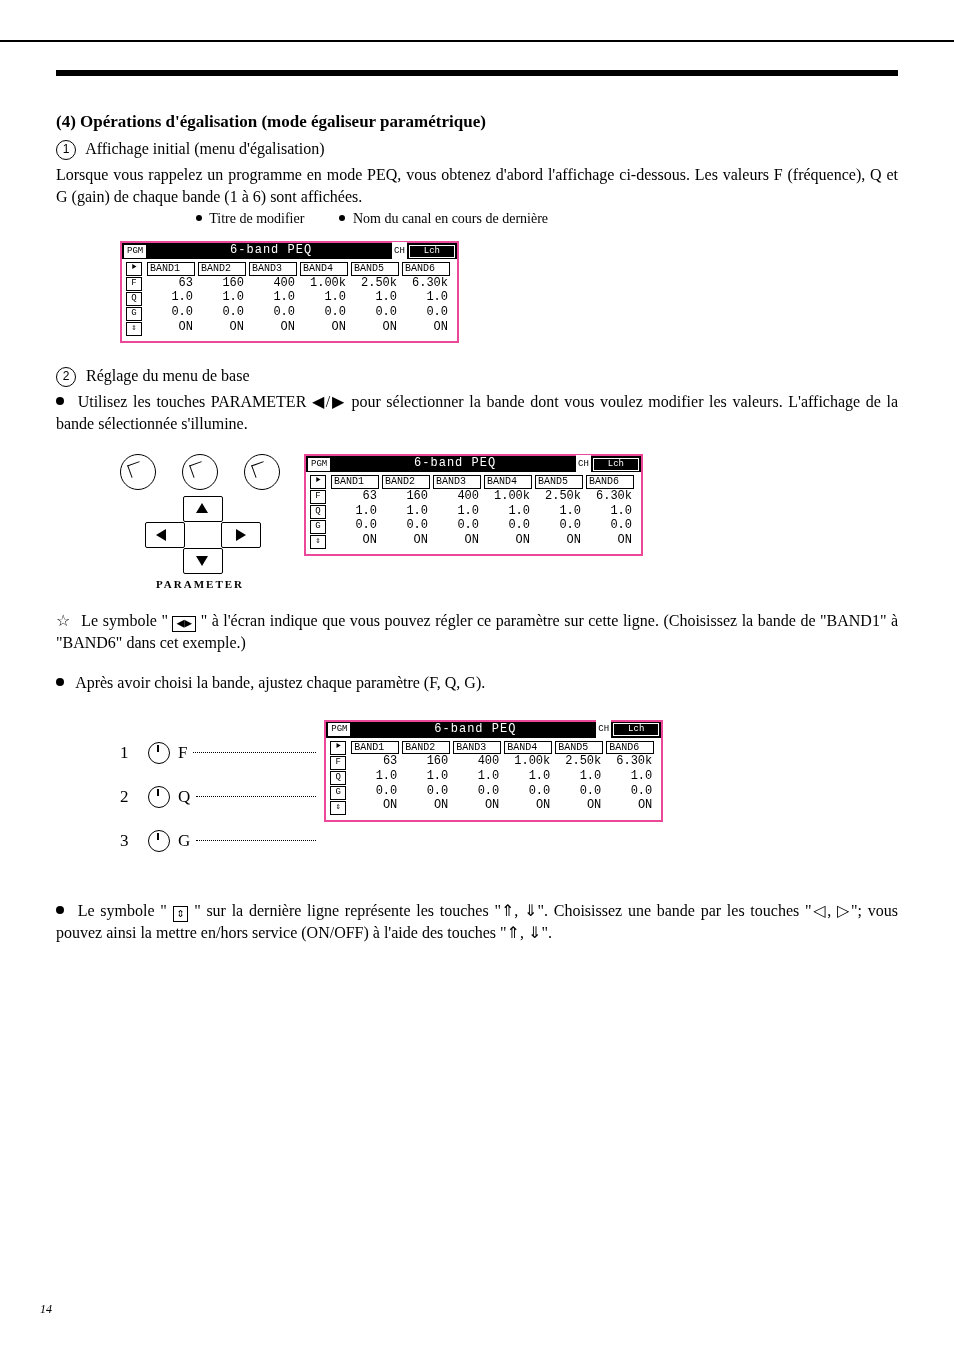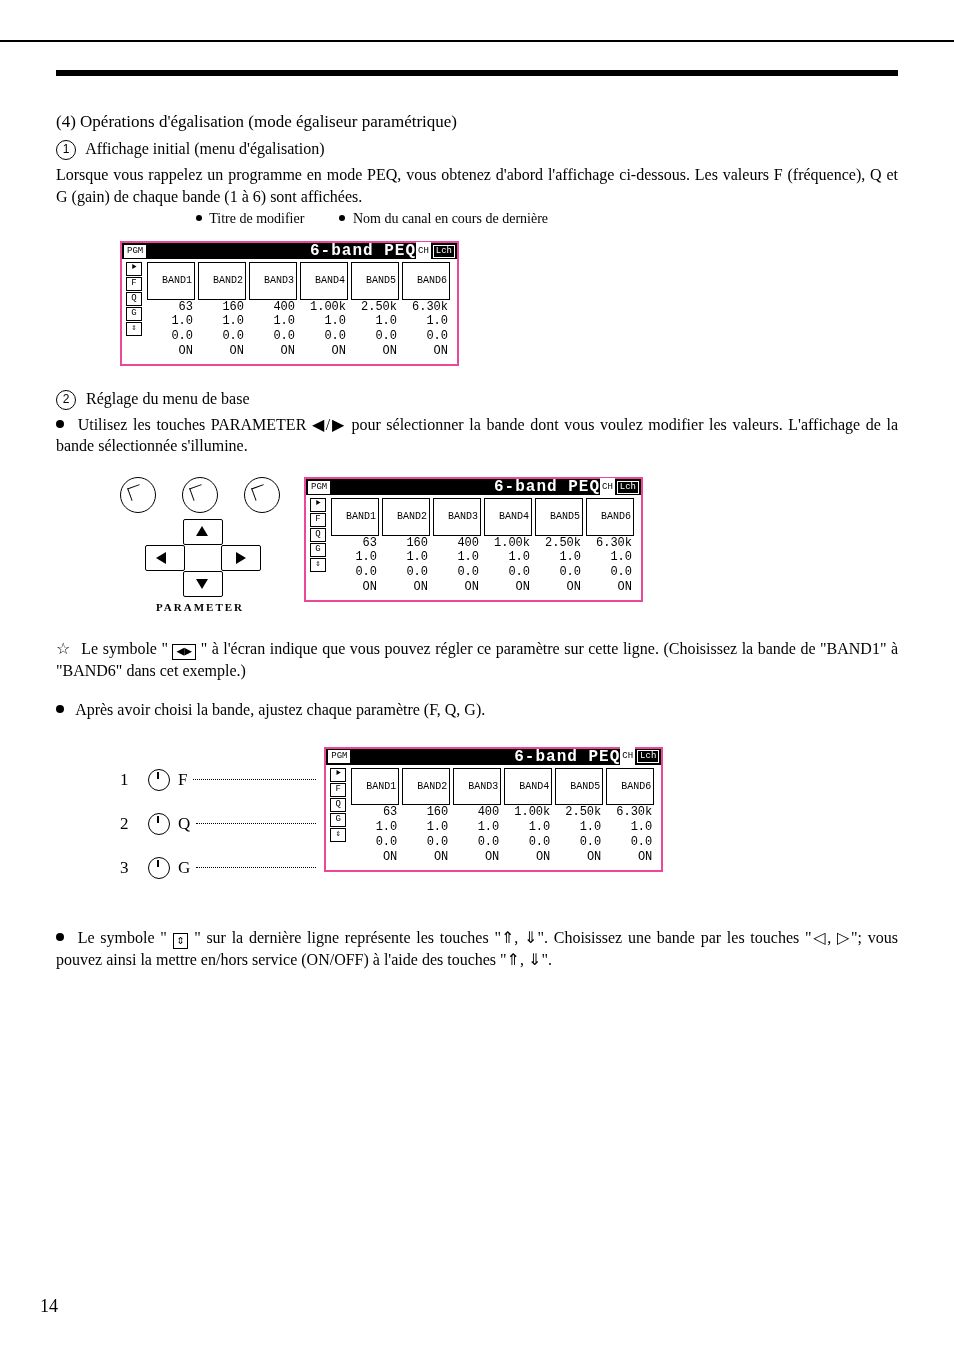--- a/index.html
+++ b/index.html
@@ -1,37 +1,37 @@
 <!DOCTYPE html>
 <html><head>
 <meta charset="utf-8">
 <style>
   html,body{margin:0;padding:0;background:#fff;color:#000;font-family:"Times New Roman",Times,serif}
   .page{width:954px;min-height:1351px;position:relative;box-sizing:border-box;padding:40px 56px 48px 56px}
   .thick-rule{height:6px;background:#000;margin:28px 0 36px 0}
   .thin-rule{height:2px;background:#000;margin-top:24px}
-  .section-title{font-size:17px;font-weight:normal;margin:0 0 6px 0}
+  .section-title{font-size:17px;font-weight:bold;margin:0 0 6px 0}
   .sub-indent{margin-left:36px}
   .sub-indent2{margin-left:64px}
   .body-text{font-size:16px;line-height:1.35;text-align:justify}
   .circled{display:inline-block;width:18px;height:18px;line-height:16px;border:1.2px solid #000;border-radius:50%;text-align:center;font-size:12px;vertical-align:1px;margin-right:6px;font-family:Arial,sans-serif}
   .bullet{display:inline-block;width:8px;height:8px;background:#000;border-radius:50%;vertical-align:2px;margin-right:8px}
   .star{font-family:Arial,sans-serif;margin-right:6px}
   .lcd-block{margin:16px 0 16px 64px}
   .lcd{display:inline-block;border:2px solid #ec4899;padding:0;font-family:"Courier New",monospace;font-size:13px;line-height:1.15;background:#fff}
   .lcd-header{display:flex;align-items:center;background:#000;color:#fff;height:16px;padding:0 2px}
   .lcd-header .pgm{background:#fff;color:#000;border:1px solid #fff;font-size:9px;padding:0 2px;margin-right:4px;display:inline-block;line-height:11px}
-  .lcd-header .title{flex:1;text-align:right;font-weight:bold;font-size:16px;letter-spacing:1px}
+  .lcd-header .title{flex:1;text-align:center;font-weight:normal;font-size:12px;letter-spacing:1px}
   .lcd-header .ch{background:#fff;color:#000;font-size:9px;padding:4px 2px;margin-right:2px;line-height:11px}
-  .lcd-header .chval{background:#000;color:#fff;border:1px solid #fff;font-size:9px;padding:0 2px;line-height:11px}
+  .lcd-header .chval{background:#000;color:#fff;border:1px solid #fff;font-size:9px;padding:0 14px;line-height:11px}
   .lcd-body{padding:2px 4px 4px 4px}
   .lcd-table{display:table;border-collapse:separate;border-spacing:3px 1px}
   .lcd-row{display:table-row}
   .lcd-cell{display:table-cell;text-align:right;min-width:42px;font-size:12px;padding:0 2px}
-  .lcd-head-cell{display:table-cell;text-align:right;font-size:10px;border:1px solid #000;padding:12px 2px;min-width:42px;letter-spacing:0}
+  .lcd-head-cell{display:table-cell;text-align:left;font-size:10px;border:1px solid #000;padding:0 2px;min-width:42px;letter-spacing:0}
   .lcd-side-labels{display:inline-block;vertical-align:top;font-size:9px;margin-right:2px;line-height:13px}
   .lcd-side-labels div{border:1px solid #000;width:14px;height:12px;margin:1px 0;text-align:center;line-height:11px}
   .lcd-inner-wrap{display:flex;align-items:flex-start}
   .callout-row{font-size:14px;margin-left:140px;margin-bottom:-2px}
   .callout-row .bullet{width:6px;height:6px;vertical-align:2px;margin-right:4px}
   .callout-row .sep{display:inline-block;width:28px}
   .param-fig{display:inline-block;vertical-align:top;margin:16px 24px 0 64px}
   .pad{width:160px;position:relative;font-size:10px}
   .knob-row{display:flex;justify-content:space-between;margin-bottom:6px}
   .knob{width:34px;height:34px;border:1.4px solid #000;border-radius:50%;position:relative;background:#fff}
@@ -43,21 +43,21 @@
   .btn-box.right:before{content:"";position:absolute;left:14px;top:6px;width:0;height:0;border-top:6px solid transparent;border-bottom:6px solid transparent;border-left:10px solid #000}
   .pad-grid{display:grid;grid-template-columns:38px 38px 38px;grid-template-rows:26px 26px 26px;justify-content:center;align-items:center;gap:0}
   .pad-label{text-align:center;font-size:11px;font-weight:bold;letter-spacing:2px;margin-top:4px}
   .knob-list{display:inline-block;vertical-align:top;margin:22px 8px 0 64px;font-size:17px}
   .knob-list-row{display:flex;align-items:center;margin:22px 0}
   .knob-list-row .idx{width:20px}
   .knob-mini{width:20px;height:20px;border:1.4px solid #000;border-radius:50%;position:relative;margin:0 8px}
   .knob-mini:before{content:"";position:absolute;left:8px;top:2px;width:2px;height:7px;background:#000}
   .knob-list-row .dots{flex:1;border-bottom:1px dotted #000;margin-left:6px;min-width:120px}
   .glyph-box{display:inline-block;border:1px solid #000;padding:0 3px;font-family:"Courier New",monospace;font-size:13px;line-height:14px;vertical-align:-1px}
-  .page-num{position:absolute;left:40px;bottom:34px;font-size:18px;}
+  .page-num{position:absolute;left:40px;bottom:34px;font-size:12px;font-style:italic}
   .flex-row{display:flex;align-items:flex-start}
   .para{margin:4px 0}
 </style>
 </head>
 <body>
 
 <div class="page">
 
   <div class="thin-rule" style="margin:0 -56px 0 -56px"></div>
   <div class="thick-rule"></div>

